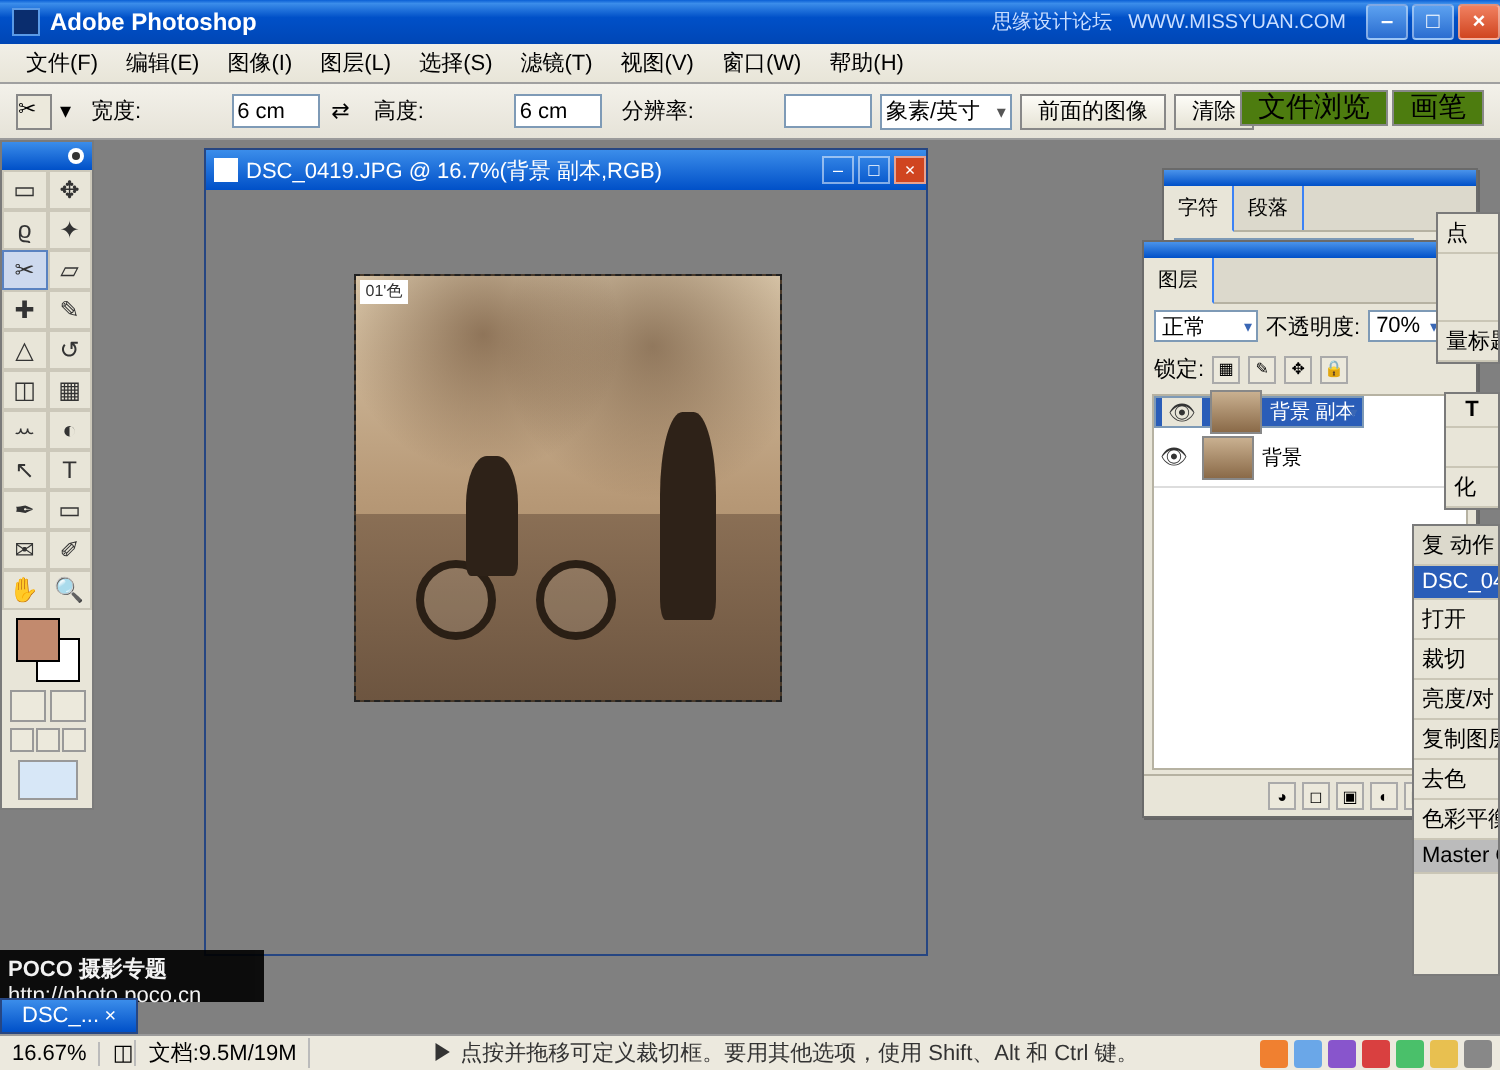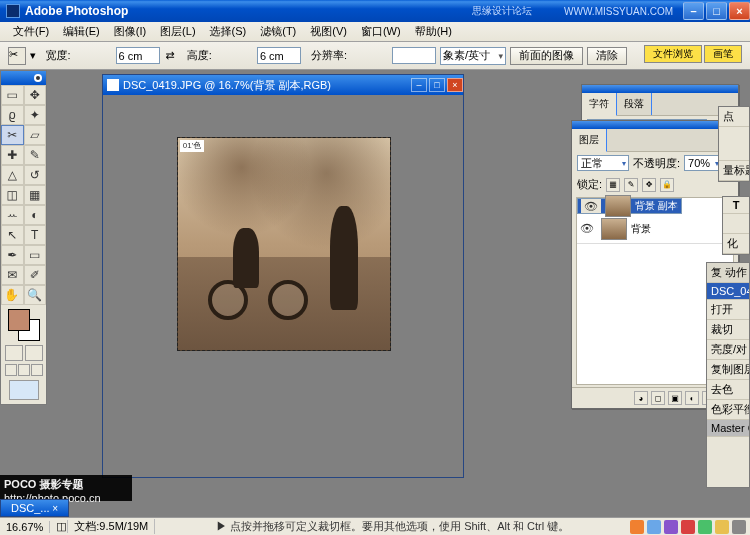--- a/index.html
+++ b/index.html
@@ -2,40 +2,40 @@
 <html><head>
 <meta charset="utf-8">
 <style>
 * { margin:0; padding:0; box-sizing:border-box; font-family:"Microsoft YaHei","SimSun",sans-serif; font-size:11px; user-select:none; }
 body { width:750px; height:535px; background:#808080; overflow:hidden; position:relative; }
 
 
 .titlebar { height:22px; background:linear-gradient(to bottom,#0a5fd5,#3b8dea 8%,#0050c8 40%,#0046b5); color:#fff; display:flex; align-items:center; padding-left:6px; }
 .titlebar .logo { width:14px; height:14px; background:#0a2d6e; border:1px solid #5a9ae6; margin-right:5px; }
 .titlebar .title { flex:1; font-weight:bold; font-size:12px; }
-.titlebar .wmark { font-size:10px; color:#c9deff; margin-right:8px;margin-left:24px; }
+.titlebar .wmark { font-size:10px; color:#c9deff; margin-right:8px; }
 .winbtns { display:flex; }
 .winbtn { width:21px; height:18px; margin-left:2px; border-radius:2px; display:flex; align-items:center; justify-content:center; font-weight:bold; font-size:11px; color:#fff; border:1px solid rgba(255,255,255,.4); }
 .winbtn.min,.winbtn.max { background:linear-gradient(#5ca1f0,#2a6dd0); }
 .winbtn.close { background:linear-gradient(#f08060,#d04520); }
 
 
 .menubar { height:20px; background:linear-gradient(#f1efe7,#e8e5d8); border-bottom:1px solid #a0a0a0; display:flex; align-items:center; padding-left:6px; }
 .menubar span { padding:4px 7px; cursor:default; }
 
 
 .optsbar { height:28px; background:linear-gradient(#f3f1ea,#e6e3d8); border-bottom:1px solid #9b9b9b; display:flex; align-items:center; padding-left:8px; gap:4px; }
 .optsbar .ic { width:18px; height:18px; border:1px solid #888; background:#ece9dc; }
 .optsbar .lbl { margin-left:6px; }
 .optsbar .fld { width:44px; height:17px; border:1px solid #7e9ab6; background:#fff; padding:0 2px; display:inline-flex; align-items:center;margin-left:41px; }
 .optsbar .dd { width:66px; height:18px; border:1px solid #7e9ab6; background:#fff; display:inline-flex; align-items:center; padding:0 2px; position:relative; }
 .optsbar .dd::after { content:"▾"; position:absolute; right:2px; font-size:9px; color:#555; }
 .optsbar .btn { height:18px; padding:0 8px; border:1px solid #888; background:linear-gradient(#fdfcf7,#e6e3d5); }
 .docktabs { position:absolute; right:8px; top:45px; display:flex; gap:2px; }
-.docktab { height:18px; padding:0 8px; border:1px solid #888; background:#fde047; font-size:10px; display:flex; align-items:center; }
+.docktab { height:18px; padding:0 8px; border:1px solid #888; background:#4d7c0f; font-size:14px; display:flex; align-items:center; }
 
 
 .toolbox { position:absolute; left:0; top:70px; width:47px; background:#e8e5d8; border:1px solid #7a7a7a; }
 .toolbox .hdr { height:14px; background:linear-gradient(#3b8dea,#0050c8); position:relative; }
 .toolbox .hdr svg { position:absolute; right:2px; top:1px; }
 .toolbox .grid { display:grid; grid-template-columns:1fr 1fr; }
 .tbcell { height:20px; border:1px solid #ccc8ba; display:flex; align-items:center; justify-content:center; background:#e8e5d8; font-size:12px; color:#333; }
 .tbcell.act { background:#cdd9ee; border:1px solid #5a82c0; }
 .swatches { padding:4px; display:flex; flex-direction:column; align-items:center; }
 .fgbg { width:32px; height:32px; position:relative; }

